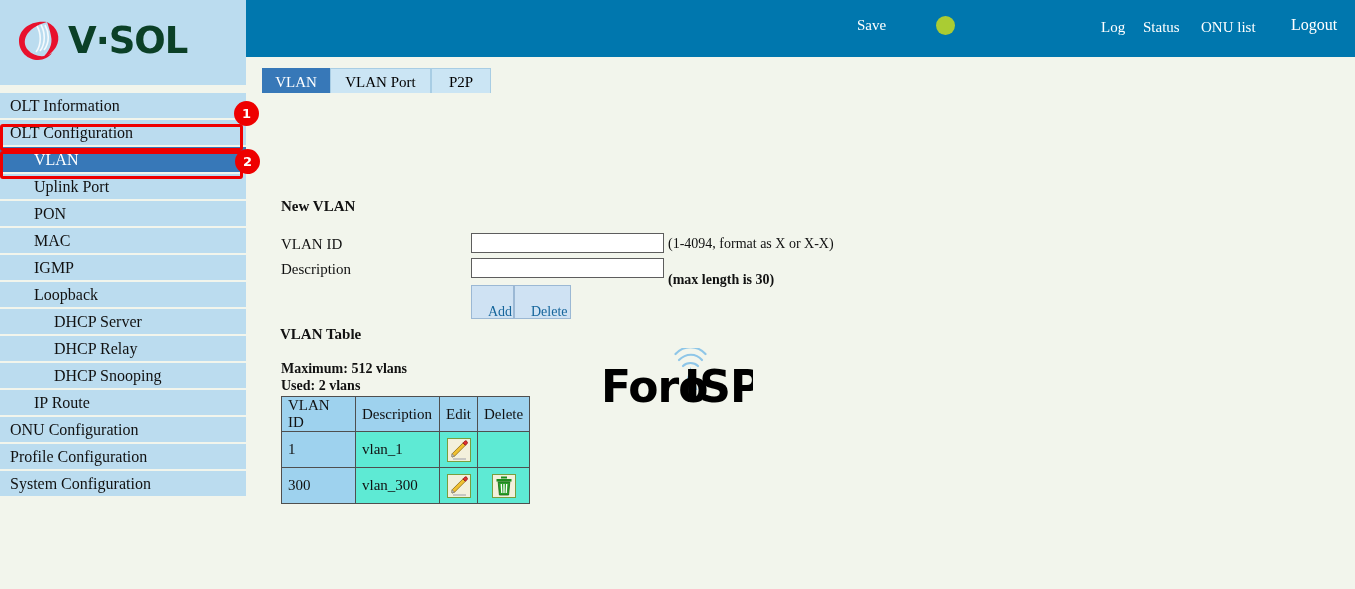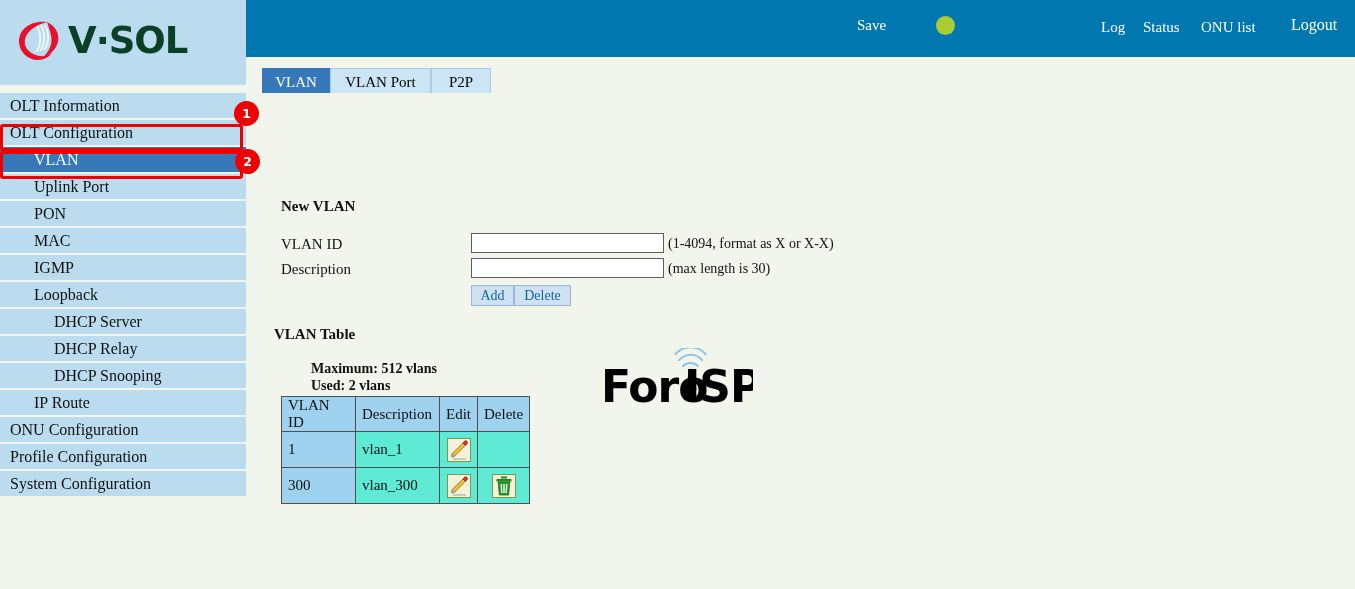--- a/index.html
+++ b/index.html
@@ -168,21 +168,21 @@
     width: 1109px; height: 496px;
     background: #f2f5ec;
   }
   .section-title {
     position: absolute;
     font-size: 15px;
     font-weight: bold;
     color: #111111;
   }
   #title-newvlan { left: 35px; top: 105px; }
-  #title-vlantable { left: 28px; top: 233px; }
+  #title-vlantable { left: 34px; top: 233px; }
 
   .form-label {
     position: absolute;
     font-size: 15px;
     color: #111111;
   }
   #label-vlanid { left: 35px; top: 143px; }
   #label-desc   { left: 35px; top: 168px; }
 
   .form-input {
@@ -200,46 +200,45 @@
   #input-vlanid { left: 225px; top: 140px; }
   #input-desc   { left: 225px; top: 165px; }
 
   .form-hint {
     position: absolute;
     font-size: 14px;
     color: #111111;
     white-space: nowrap;
   }
   #hint-vlanid { left: 422px; top: 143px; }
-  #hint-desc   { left: 422px; top: 168px; }
+  #hint-desc   { left: 422px; top: 179px; font-weight: bold; }
 
   .btn {
     position: absolute;
     height: 21px;
     box-sizing: border-box;
     background: #cfe2f3;
     border: 1px solid #9bb8d4;
     color: #15659b;
     font-family: "Liberation Serif", serif;
     font-size: 14px;
     line-height: 19px;
     text-align: center;
     cursor: pointer;
-    padding: 0;
+    padding: 16px;
   }
   #btn-add    { left: 225px; top: 192px; width: 43px; }
   #btn-delete { left: 268px; top: 192px; width: 57px; }
 
   .stat-line {
     position: absolute;
     font-size: 14px;
     font-weight: bold;
     color: #111111;
     white-space: nowrap;
-    margin-left: 30px;
   }
   #stat-max  { left: 35px; top: 268px; }
   #stat-used { left: 35px; top: 285px; }
 
   
   #vlan-table {
     position: absolute;
     left: 35px; top: 303px;
     border-collapse: collapse;
     font-size: 15px;

